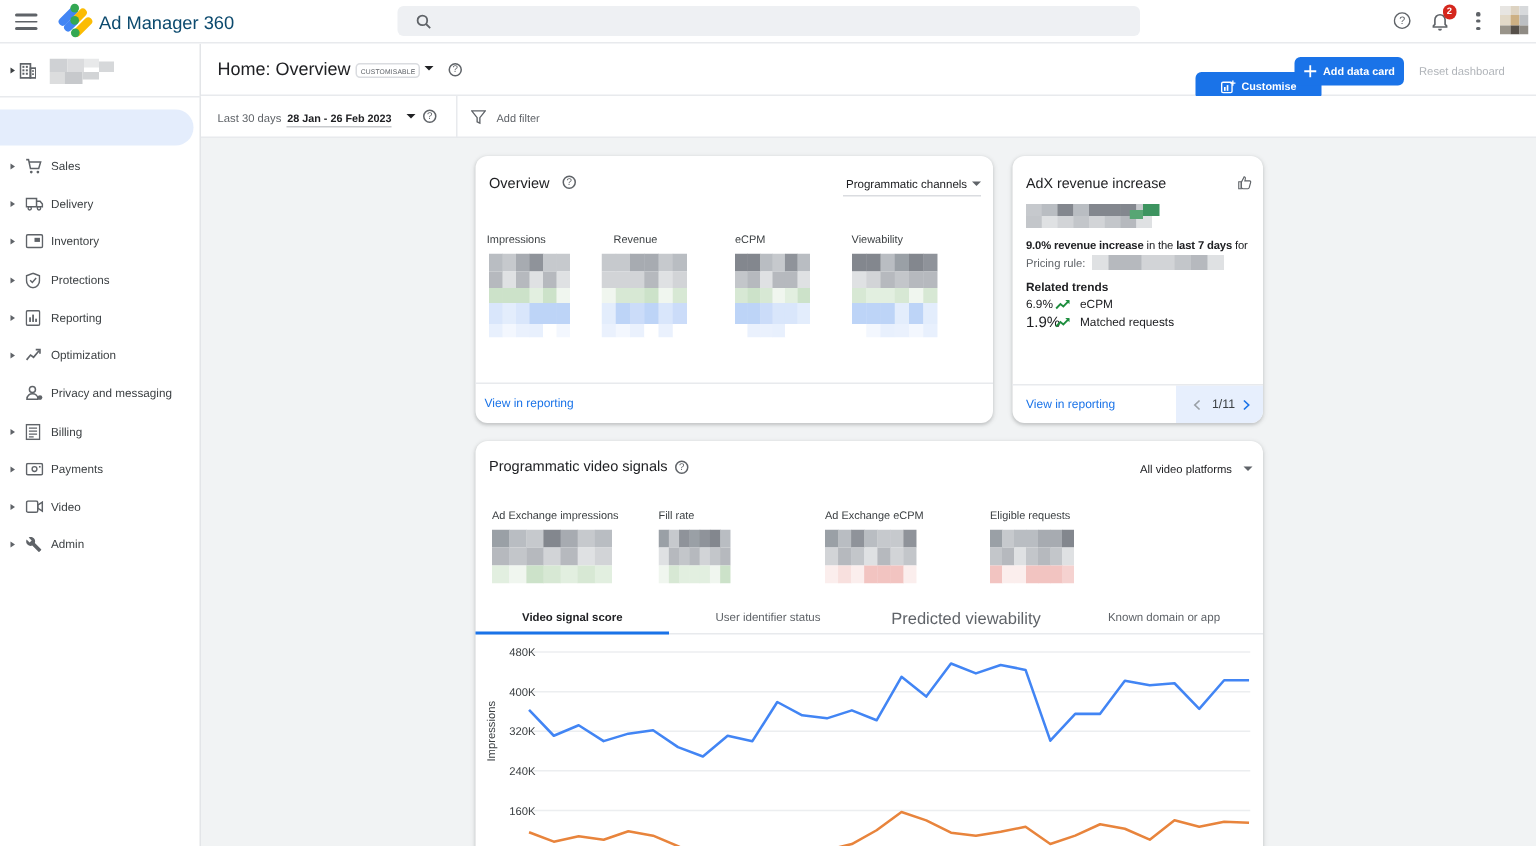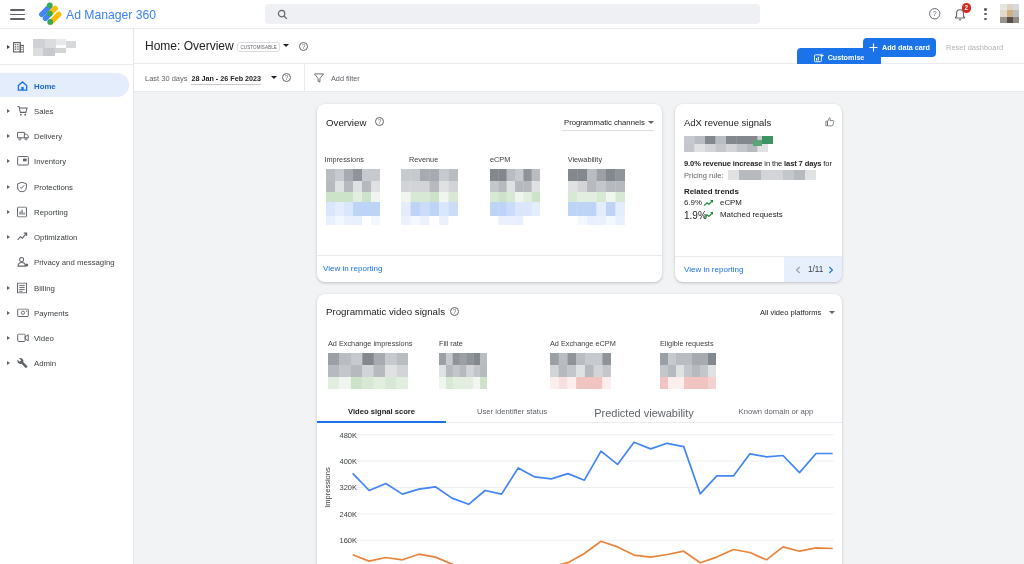--- a/index.html
+++ b/index.html
@@ -2,21 +2,21 @@
 <html><head><meta charset="utf-8">
 <style>
 * { margin:0; padding:0; box-sizing:border-box; }
 html,body { width:1024px; height:564px; overflow:hidden; }
 body { font-family:"Liberation Sans", sans-serif; background:#fff; position:relative; }
 svg { display:block; }
 .abs { position:absolute; }
 #page { position:absolute; left:0; top:0; width:1024px; height:564px; overflow:hidden; }
 #topbar { left:0; top:0; width:1024px; height:29px; background:#fff; border-bottom:1px solid #e8eaed; z-index:5; }
 #burger div { position:absolute; left:10px; width:15px; height:1.5px; background:#5f6368; border-radius:1px; }
-#logotext { left:66px; top:7.5px; font-size:12.2px; color:#3b82f6;text-align:right; }
+#logotext { left:66px; top:7.5px; font-size:12.2px; color:#0c4a6e;text-align:right; }
 #searchbar { left:265px; top:4px; width:495px; height:20px; background:#eef0f3; border-radius:4px; }
 #sidebar { left:0; top:29px; width:134px; height:535px; background:#fff; border-right:1px solid #e3e5e8; z-index:4; }
 #sidebar .navrow { position:absolute; left:0; width:134px; height:25px; }
 #sidebar .navtext { position:absolute; left:34px; top:50%; transform:translateY(-50%); font-size:7.8px; color:#3c4043; white-space:nowrap; }
 #sidebar .navico { position:absolute; left:17px; top:50%; transform:translateY(-50%); }
 #sidebar .tri { position:absolute; left:7px; top:50%; transform:translateY(-50%); width:0; height:0; border-left:3.2px solid #5f6368; border-top:2.8px solid transparent; border-bottom:2.8px solid transparent; }
 #homepill { position:absolute; left:0; top:44.2px; width:129px; height:24px; background:#e4edfc; border-radius:0 12px 12px 0; }
 #hdr { left:134px; top:29px; width:890px; height:35px; background:#fff; border-bottom:1px solid #e8eaed; }
 #fbar { left:134px; top:64px; width:890px; height:28px; background:#fff; border-bottom:1px solid #e8eaed; }
 #content { left:134px; top:92px; width:990px; height:472px; background:#f1f3f4; }
@@ -105,29 +105,20 @@
     <rect x="0" y="0" width="12" height="9" fill="#cfd1d4"></rect>
         <rect x="12" y="0" width="11" height="9" fill="#dbdcde"></rect>
         <rect x="23" y="0" width="10" height="6" fill="#e8e9ea"></rect>
         <rect x="33" y="2" width="10" height="7" fill="#d6d8da"></rect>
     <rect x="0" y="9" width="10" height="8" fill="#dcddde"></rect>
         <rect x="10" y="9" width="12" height="8" fill="#c7c9cc"></rect>
         <rect x="22" y="9" width="11" height="5" fill="#d2d4d6"></rect>
   </svg>
   <div class="abs" style="left:0;top:34.5px;width:134px;height:1px;background:#e8eaed"></div>
   <div id="homepill"></div>
-  <div class="navrow" style="top:44.0px">
-        <span class="navico">
-          <svg width="11" height="11" viewBox="0 0 12 12">
-            <path d="M1.5 5.5 L6 1.5 L10.5 5.5 L10.5 10.5 L1.5 10.5 Z" fill="none" stroke="#1a73e8" stroke-width="1.5"></path>
-            <rect x="4.7" y="7" width="2.6" height="3.5" fill="#1a73e8"></rect>
-          </svg>
-        </span>
-        <span class="navtext" style="color:#1967d2;font-weight:bold">Home</span>
-      </div>
   <div class="navrow" style="top:69.2px">
         <div class="tri"></div>
         <span class="navico">
           <svg width="11" height="11" viewBox="0 0 12 12">
             <path d="M0.5 1 L2.2 1 L3.6 7.5 L9.6 7.5 L11 2.8 L2.6 2.8" fill="none" stroke="#5f6368" stroke-width="1.1"></path>
             <circle cx="4.2" cy="10" r="1" fill="#5f6368"></circle>
             <circle cx="9" cy="10" r="1" fill="#5f6368"></circle>
           </svg>
         </span>
         <span class="navtext" style="">Sales</span>
@@ -420,21 +411,21 @@
             <rect x="19.0" y="47" width="9.8" height="9" fill="#e8f0fd"></rect>
             <rect x="28.5" y="47" width="9.8" height="9" fill="#eaf1fd"></rect>
             <rect x="38.0" y="47" width="9.8" height="9" fill="#f3f7fe"></rect>
             <rect x="47.5" y="47" width="9.8" height="9" fill="#e8f0fd"></rect>
           </svg>
         </div>
         <div class="divh" style="left:0;top:151px;width:345px"></div>
         <div class="link" style="left:6px;top:160px">View in reporting</div>
       </div>
 <div class="card" style="left:541px;top:12px;width:167px;height:178px">
-<div class="cardtitle" style="left:9px;top:12.5px;font-size:9.5px">AdX revenue signals</div>
+<div class="cardtitle" style="left:9px;top:12.5px;font-size:9.5px">AdX revenue increase</div>
 <svg class="abs" style="left:150px;top:13px" width="10" height="10" viewBox="0 0 12 12">
           <path d="M1 5 L3 5 L3 10.6 L1 10.6 Z" fill="none" stroke="#5f6368" stroke-width="0.9"></path>
           <path d="M3 9.8 L3 5.6 L5.4 1 Q6.5 1.2 6.3 2.4 L5.9 4.3 L9.7 4.3 Q10.8 4.5 10.5 5.6 L9.4 9.6 Q9.2 10.6 8.3 10.6 L4.2 10.6 Z" fill="none" stroke="#5f6368" stroke-width="0.9"></path>
         </svg>
 <div class="abs" style="left:9px;top:32px;width:84px;height:16px">
           <svg width="84" height="16" viewBox="0 0 84 16" style="position:absolute;display:block">
             <rect x="0.0" y="0" width="10.8" height="8" fill="#c6c9cd"></rect>
             <rect x="10.5" y="0" width="10.8" height="8" fill="#b9bdc2"></rect>
             <rect x="21.0" y="0" width="10.8" height="8" fill="#83878e"></rect>
             <rect x="31.5" y="0" width="10.8" height="8" fill="#b9bdc2"></rect>

